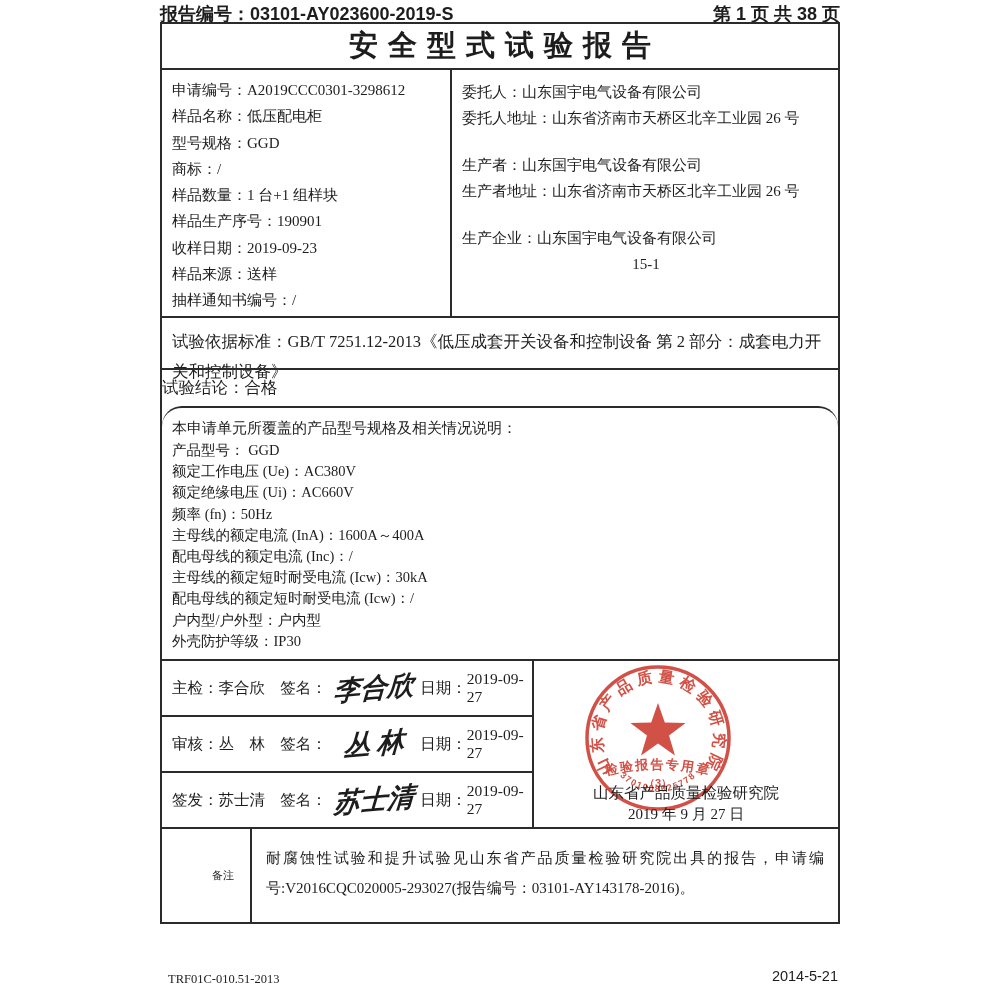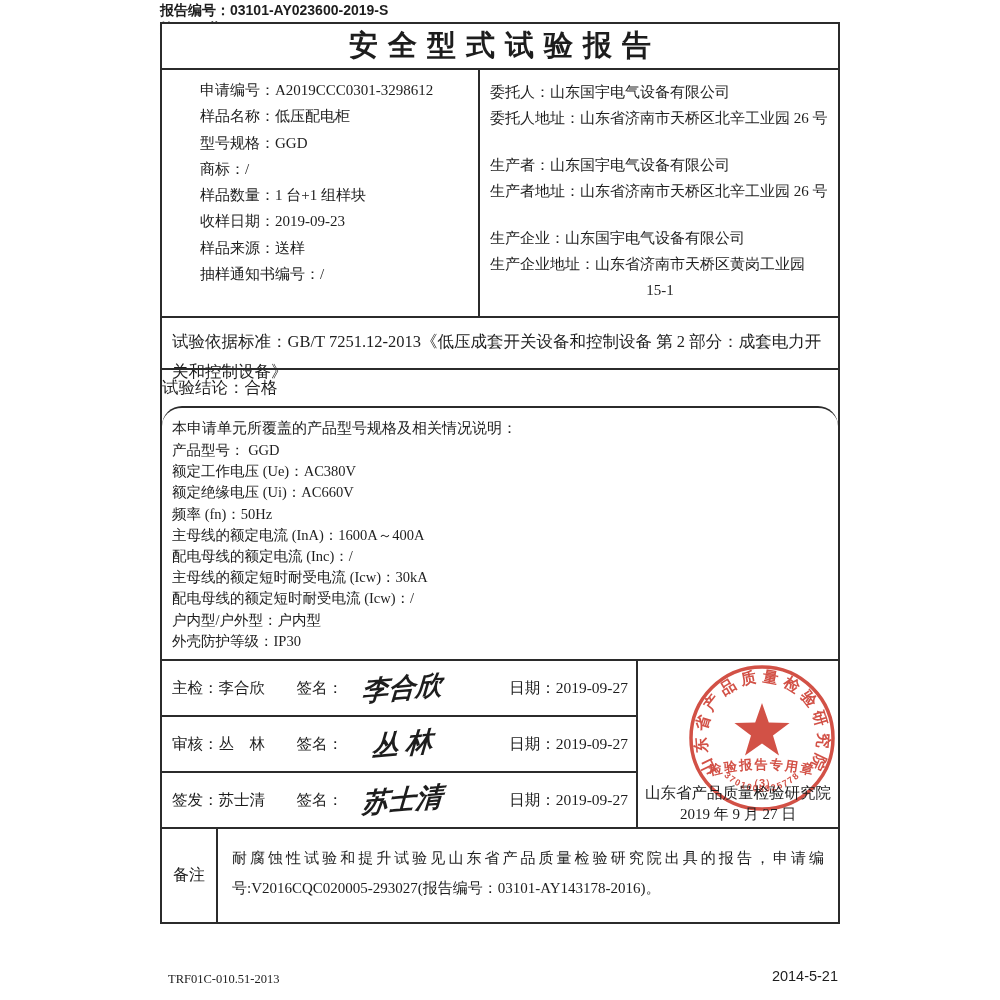--- a/index.html
+++ b/index.html
@@ -9,52 +9,52 @@
   body{
     width:1000px;height:1000px;position:relative;background:var(--paper);
     font-family:"Liberation Serif","DejaVu Serif",serif;color:var(--ink);
     overflow:hidden;
   }
   
   .top-header{
     position:absolute;left:160px;top:2px;width:680px;display:flex;
     justify-content:space-between;align-items:baseline;
     font-family:"Liberation Sans","DejaVu Sans",sans-serif;
-    font-weight:bold;font-size:14px;flex-direction:column;
+    font-weight:bold;font-size:18px;
   }
   
   .doc{
     position:absolute;left:160px;top:22px;width:680px;
     border:2px solid var(--border);box-sizing:border-box;background:var(--paper);
   }
   .row{border-top:2px solid var(--border);box-sizing:border-box;position:relative;}
   .row:first-child{border-top:none;}
   .row-title{
     height:44px;display:flex;align-items:center;justify-content:center;
     font-size:29px;font-weight:bold;letter-spacing:10px;text-indent:10px;
   }
   
-  .row-info{height:248px;display:flex;padding-left:28px;}
+  .row-info{height:248px;display:flex;}
   .info-left{
     width:290px;border-right:2px solid var(--border);box-sizing:border-box;
     padding:7px 0 0 10px;font-size:15px;line-height:26.3px;white-space:nowrap;
   }
   .info-right{flex:1;padding:9px 8px 0 10px;font-size:15px;line-height:26px;}
   .party-group{margin-bottom:21px;}
   .party-line3{text-align:center;}
   
   .row-standards{height:52px;padding:9px 12px 0 10px;font-size:16.5px;line-height:30px;}
   .row-conclusion{height:38px;display:flex;align-items:center;padding-left:0;font-size:16.5px;}
   
   .row-coverage{height:253px;padding:8px 12px 0 10px;font-size:14.5px;border-radius:20px;}
   .coverage-heading{font-size:15px;line-height:24px;}
   .coverage-line{line-height:21.2px;}
   
   .row-sign{height:168px;display:flex;}
-  .sign-left{width:476px;border-right:2px solid var(--border);box-sizing:border-box;display:flex;flex-direction:column;}
+  .sign-left{width:372px;border-right:2px solid var(--border);box-sizing:border-box;display:flex;flex-direction:column;}
   .sig-row{
     flex:1;border-top:2px solid var(--border);display:flex;align-items:center;
     padding:0 8px 0 10px;font-size:15.5px;box-sizing:border-box;
   }
   .sig-row:first-child{border-top:none;}
   .sig-name{display:inline-block;width:78px;}
   .sig-label{white-space:nowrap;}
   .sig-script{
     display:inline-block;width:118px;text-align:center;
     font-size:27px;font-weight:600;font-style:italic;
@@ -63,21 +63,21 @@
   .sig-date-group{margin-left:auto;white-space:nowrap;}
   .seal-cell{flex:1;position:relative;}
   .seal-svg{position:absolute;left:39px;top:-8px;mix-blend-mode:multiply;opacity:.93;}
   .seal-svg text{font-family:"Liberation Sans","DejaVu Sans",sans-serif;font-weight:bold;}
   .seal-org{position:absolute;left:0;right:0;bottom:23px;text-align:center;font-size:15.5px;}
   .seal-date{position:absolute;left:0;right:0;bottom:3px;text-align:center;font-size:15px;}
   
   .row-remark{height:95px;display:flex;}
   .remark-label{
     width:56px;border-right:2px solid var(--border);box-sizing:border-box;
-    display:flex;align-items:center;justify-content:center;font-size:16px;
+    display:flex;align-items:center;justify-content:center;font-size:11px;margin-left:34px;
   }
   .remark-body{
     flex:1;padding:14px 14px 16px 14px;font-size:15px;line-height:30px;
     text-align:justify;
   }
   
   .footer-left{position:absolute;left:168px;top:972px;font-size:12.5px;font-family:"Liberation Serif",serif;}
   .footer-right{position:absolute;right:162px;top:968px;font-size:14.5px;font-family:"Liberation Sans",sans-serif;}
 </style>
 </head>
@@ -92,36 +92,36 @@
 
   <div class="row row-title">安全型式试验报告</div>
 
   <div class="row row-info">
     <div class="info-left">
       <div>申请编号：A2019CCC0301-3298612</div>
       <div>样品名称：低压配电柜</div>
       <div>型号规格：GGD</div>
       <div>商标：/</div>
       <div>样品数量：1 台+1 组样块</div>
+      <div>样品生产序号：190901</div>
       <div>收样日期：2019-09-23</div>
       <div>样品来源：送样</div>
       <div>抽样通知书编号：/</div>
     </div>
     <div class="info-right">
       <div class="party-group">
         <div>委托人：山东国宇电气设备有限公司</div>
         <div>委托人地址：山东省济南市天桥区北辛工业园 26 号</div>
       </div>
       <div class="party-group">
         <div>生产者：山东国宇电气设备有限公司</div>
         <div>生产者地址：山东省济南市天桥区北辛工业园 26 号</div>
       </div>
       <div class="party-group">
         <div>生产企业：山东国宇电气设备有限公司</div>
-        <div>生产企业地址：山东省济南市天桥区黄岗工业园</div>
         <div class="party-line3">15-1</div>
       </div>
     </div>
   </div>
 
   <div class="row row-standards">试验依据标准：GB/T 7251.12-2013《低压成套开关设备和控制设备 第 2 部分：成套电力开关和控制设备》</div>
 
   <div class="row row-conclusion">试验结论：合格</div>
 
   <div class="row row-coverage">

